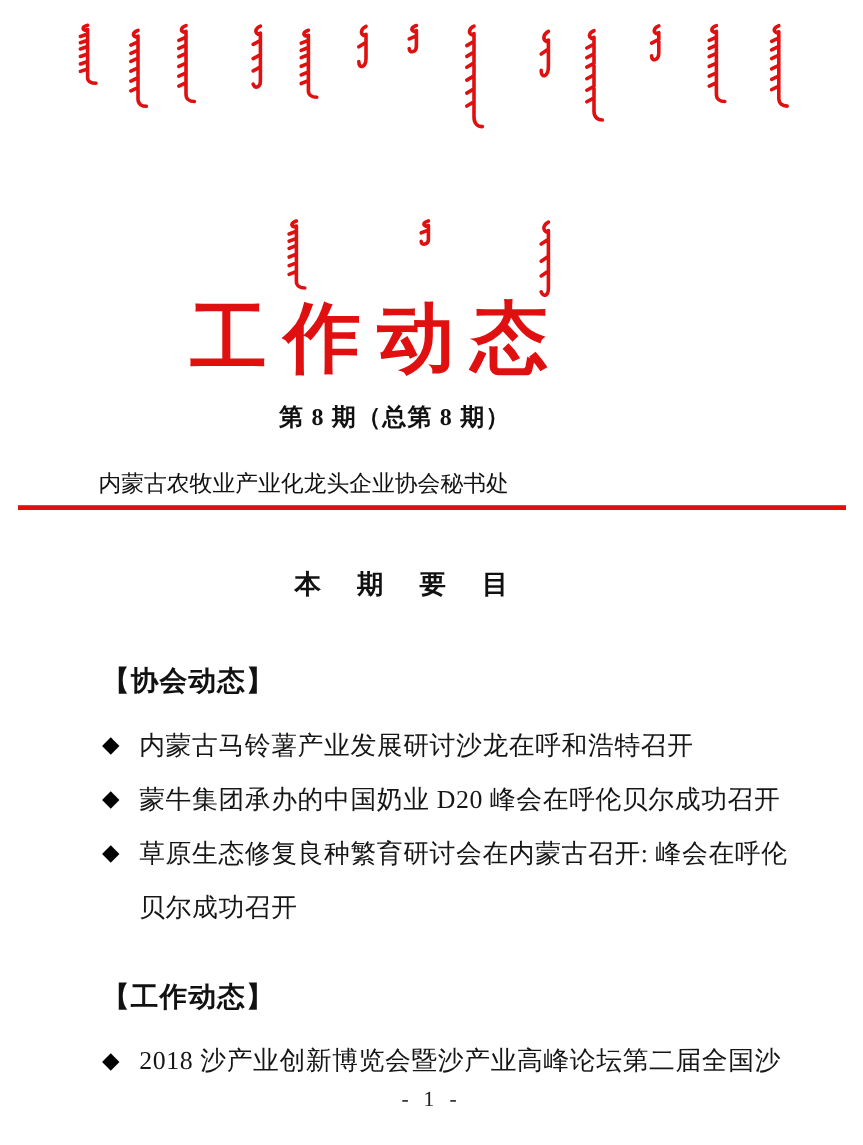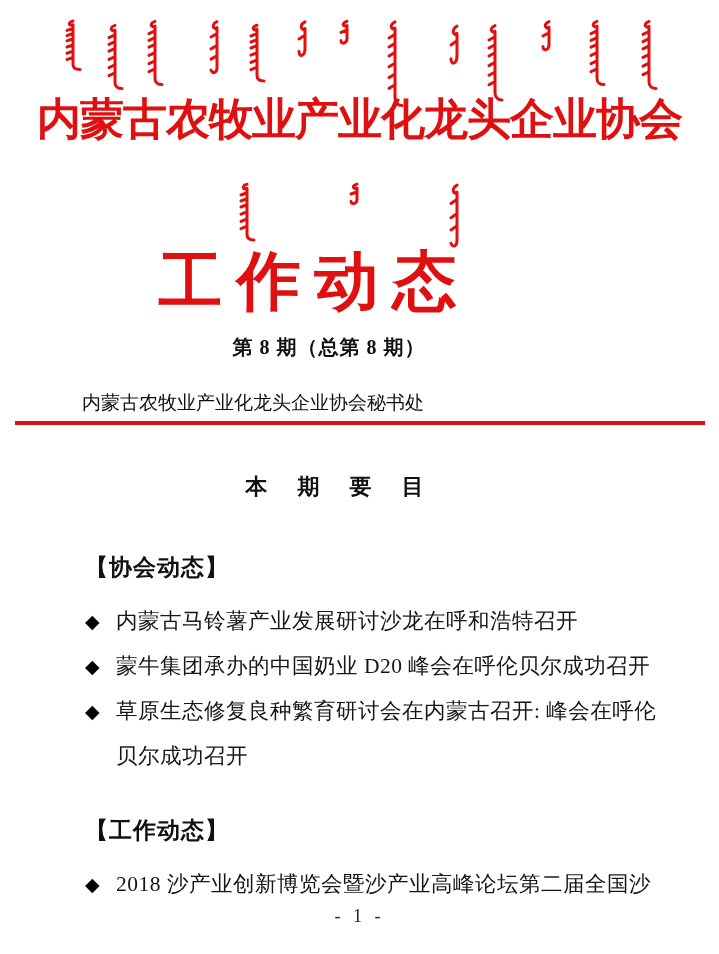--- a/index.html
+++ b/index.html
@@ -107,21 +107,20 @@
       <use href="#mgB" transform="translate(340,4) scale(1,0.62)"></use>
       <use href="#mgA" transform="translate(388,4) scale(1,0.90)"></use>
       <use href="#mgB" transform="translate(450,8) scale(1,1.05)"></use>
       <use href="#mgA" transform="translate(488,8) scale(1,0.80)"></use>
       <use href="#mgB" transform="translate(542,4) scale(1,0.80)"></use>
       <use href="#mgA" transform="translate(590,4) scale(1,0.68)"></use>
       <use href="#mgA" transform="translate(642,4) scale(1,0.72)"></use>
     </svg>
   </div>
 
-  <div class="org-title">内蒙古农牧业产业化龙头企业协会</div>
 
   <div class="mongol-row mongol-mid">
     <svg viewBox="0 0 719 68" aria-hidden="true">
       <use href="#mgA" transform="translate(240,3) scale(1,0.60)"></use>
       <use href="#mgB" transform="translate(350,3) scale(1,0.55)"></use>
       <use href="#mgC" transform="translate(450,3) scale(1,1.02)"></use>
     </svg>
   </div>
 
   <div class="bulletin-title">工作动态</div>

